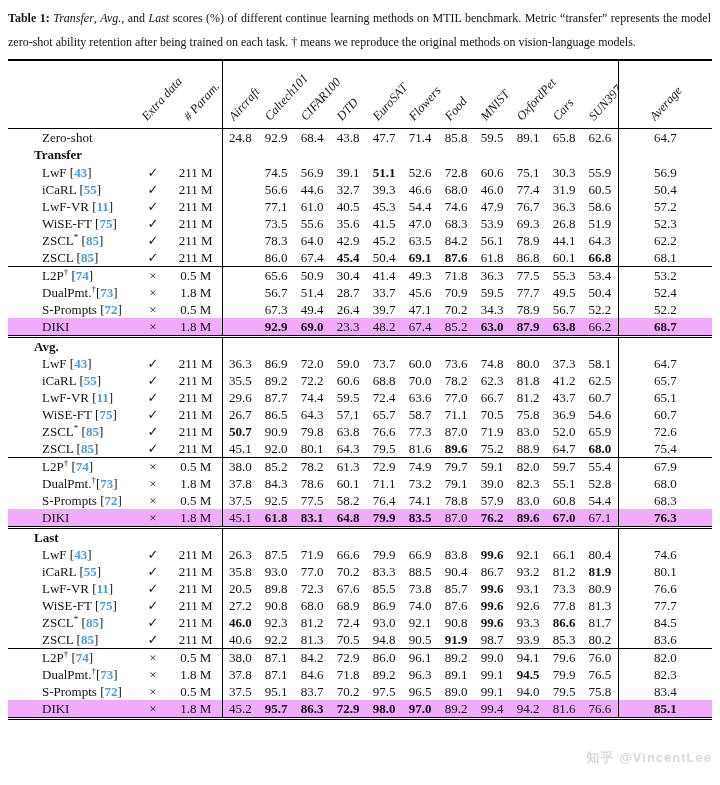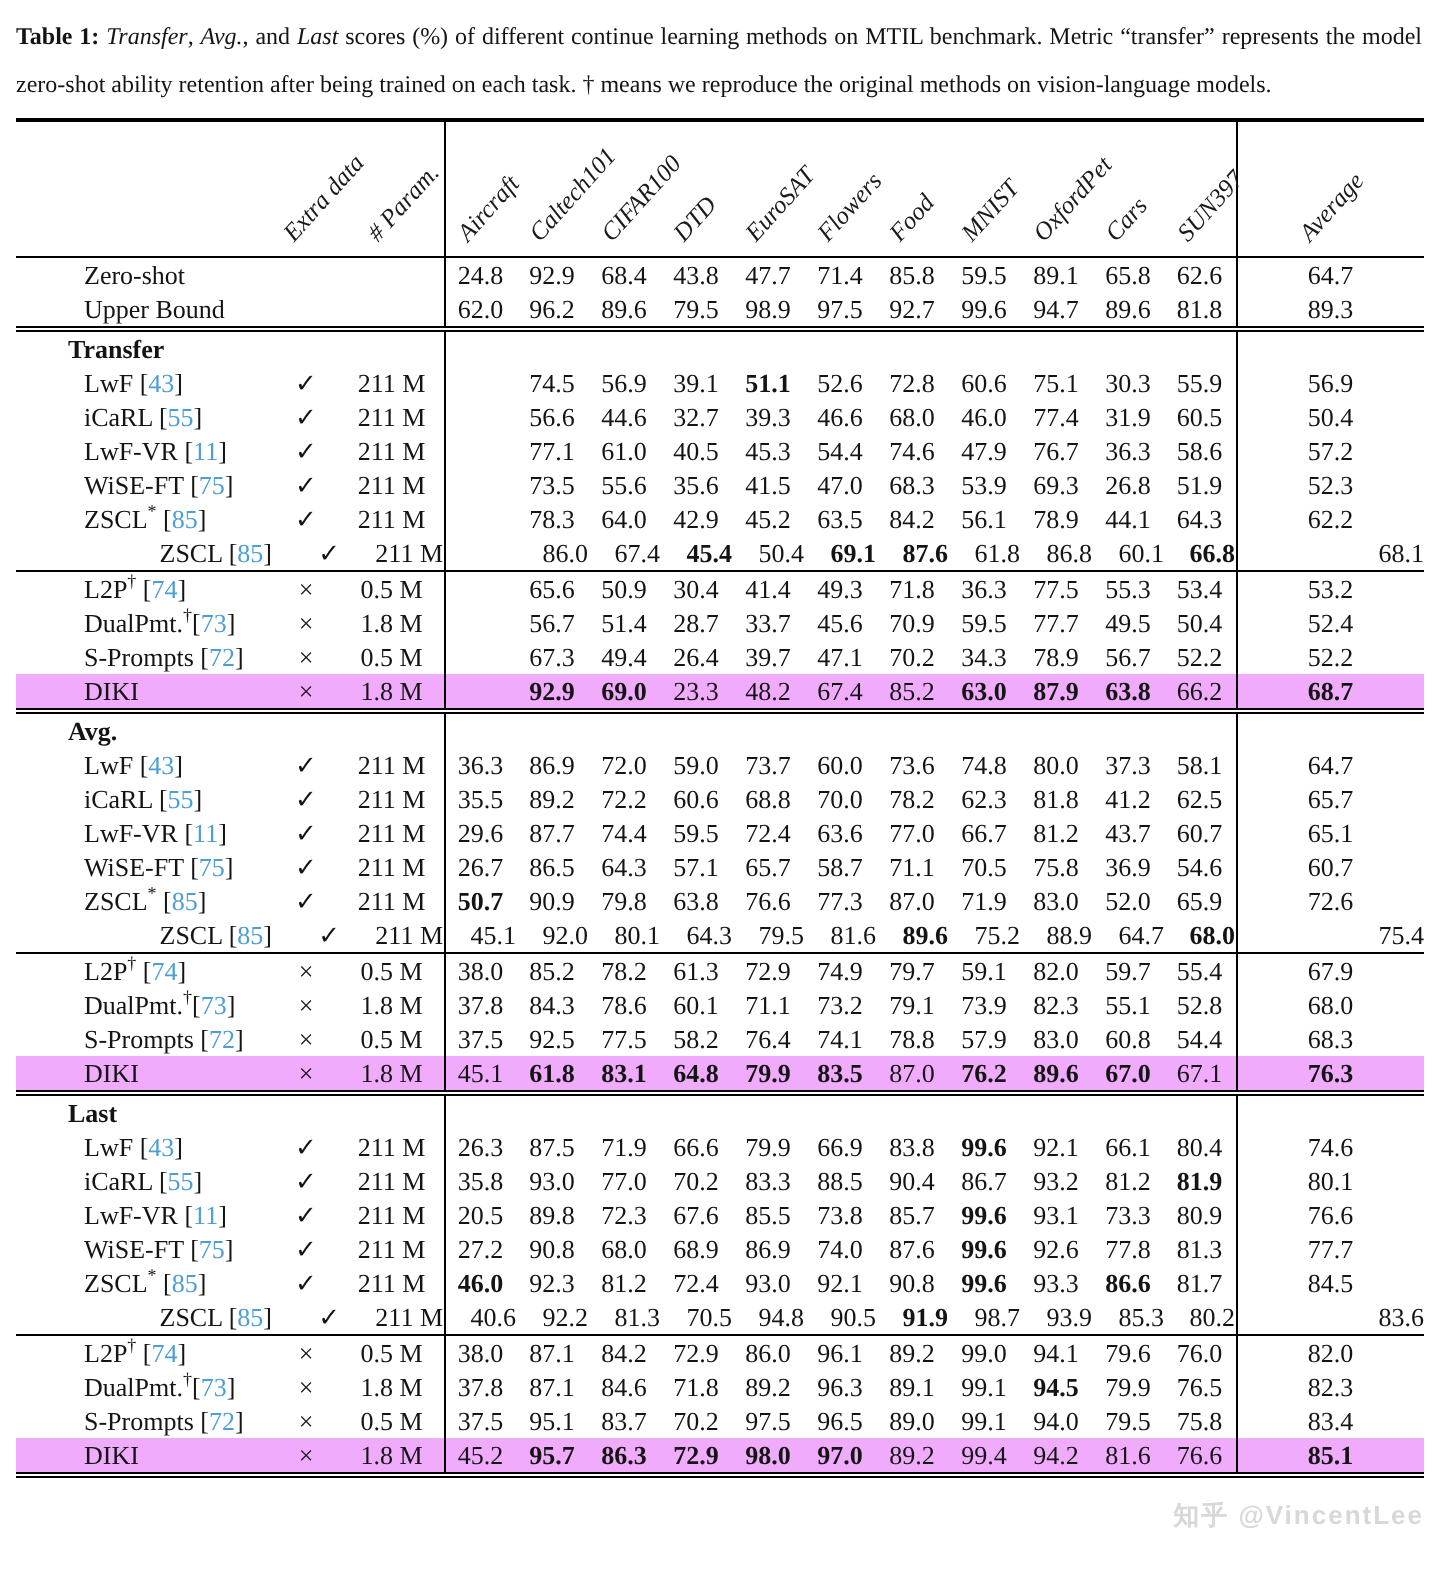--- a/index.html
+++ b/index.html
@@ -54,24 +54,24 @@
     height: 17px;
     line-height: 17px;
     text-align: center;
     white-space: nowrap;
   }
   td.method { text-align: left; padding-left: 34px; }
   tr.section-row td { text-align: left; font-weight: bold; padding-left: 26px; height: 18px; }
   .vl { border-left: 1px solid #000; }
   tr.hl td { background: #f0abfc; }
   tr.rule-double td { border-bottom: 3px double #000; }
-  tr.rule-single td { border-bottom: 1px solid #000; text-align: right; }
+  tr.rule-single td { border-bottom: 1px solid #000; }
   tr.rule-bottom td { border-bottom: 3px double #000; }
   .bd { font-weight: bold; }
-  .cite { color: #4d9dd6; }
+  .cite { color: #4d9dd6; font-weight: bold; }
   sup.mark { font-size: 9px; line-height: 0; }
   .watermark {
     position: absolute;
     top: 749px;
     right: 8px;
     font-family: "Liberation Sans", sans-serif;
     font-size: 13px;
     font-weight: bold;
     color: rgba(214, 214, 214, 0.95);
     letter-spacing: 1px;
@@ -159,37 +159,20 @@
         <td>43.8</td>
         <td>47.7</td>
         <td>71.4</td>
         <td>85.8</td>
         <td>59.5</td>
         <td>89.1</td>
         <td>65.8</td>
         <td>62.6</td>
         <td class="vl">64.7</td>
       </tr>
-      <tr class="rule-double">
-        <td class="method"><span>Upper Bound</span></td>
-        <td></td>
-        <td></td>
-        <td class="vl">62.0</td>
-        <td>96.2</td>
-        <td>89.6</td>
-        <td>79.5</td>
-        <td>98.9</td>
-        <td>97.5</td>
-        <td>92.7</td>
-        <td>99.6</td>
-        <td>94.7</td>
-        <td>89.6</td>
-        <td>81.8</td>
-        <td class="vl">89.3</td>
-      </tr>
       <tr class="section-row">
         <td colspan="3">Transfer</td>
         <td class="vl" colspan="11"></td>
         <td class="vl"></td>
       </tr>
       <tr>
         <td class="method"><span>LwF</span> [<span class="cite">43</span>]</td>
         <td>✓</td>
         <td>211 M</td>
         <td class="vl"></td>
@@ -486,21 +469,21 @@
         <td class="method"><span>DualPmt.</span><sup class="mark">†</sup>[<span class="cite">73</span>]</td>
         <td>×</td>
         <td>1.8 M</td>
         <td class="vl">37.8</td>
         <td>84.3</td>
         <td>78.6</td>
         <td>60.1</td>
         <td>71.1</td>
         <td>73.2</td>
         <td>79.1</td>
-        <td>73.9</td>
+        <td>39.0</td>
         <td>82.3</td>
         <td>55.1</td>
         <td>52.8</td>
         <td class="vl">68.0</td>
       </tr>
       <tr>
         <td class="method"><span>S-Prompts</span> [<span class="cite">72</span>]</td>
         <td>×</td>
         <td>0.5 M</td>
         <td class="vl">37.5</td>

